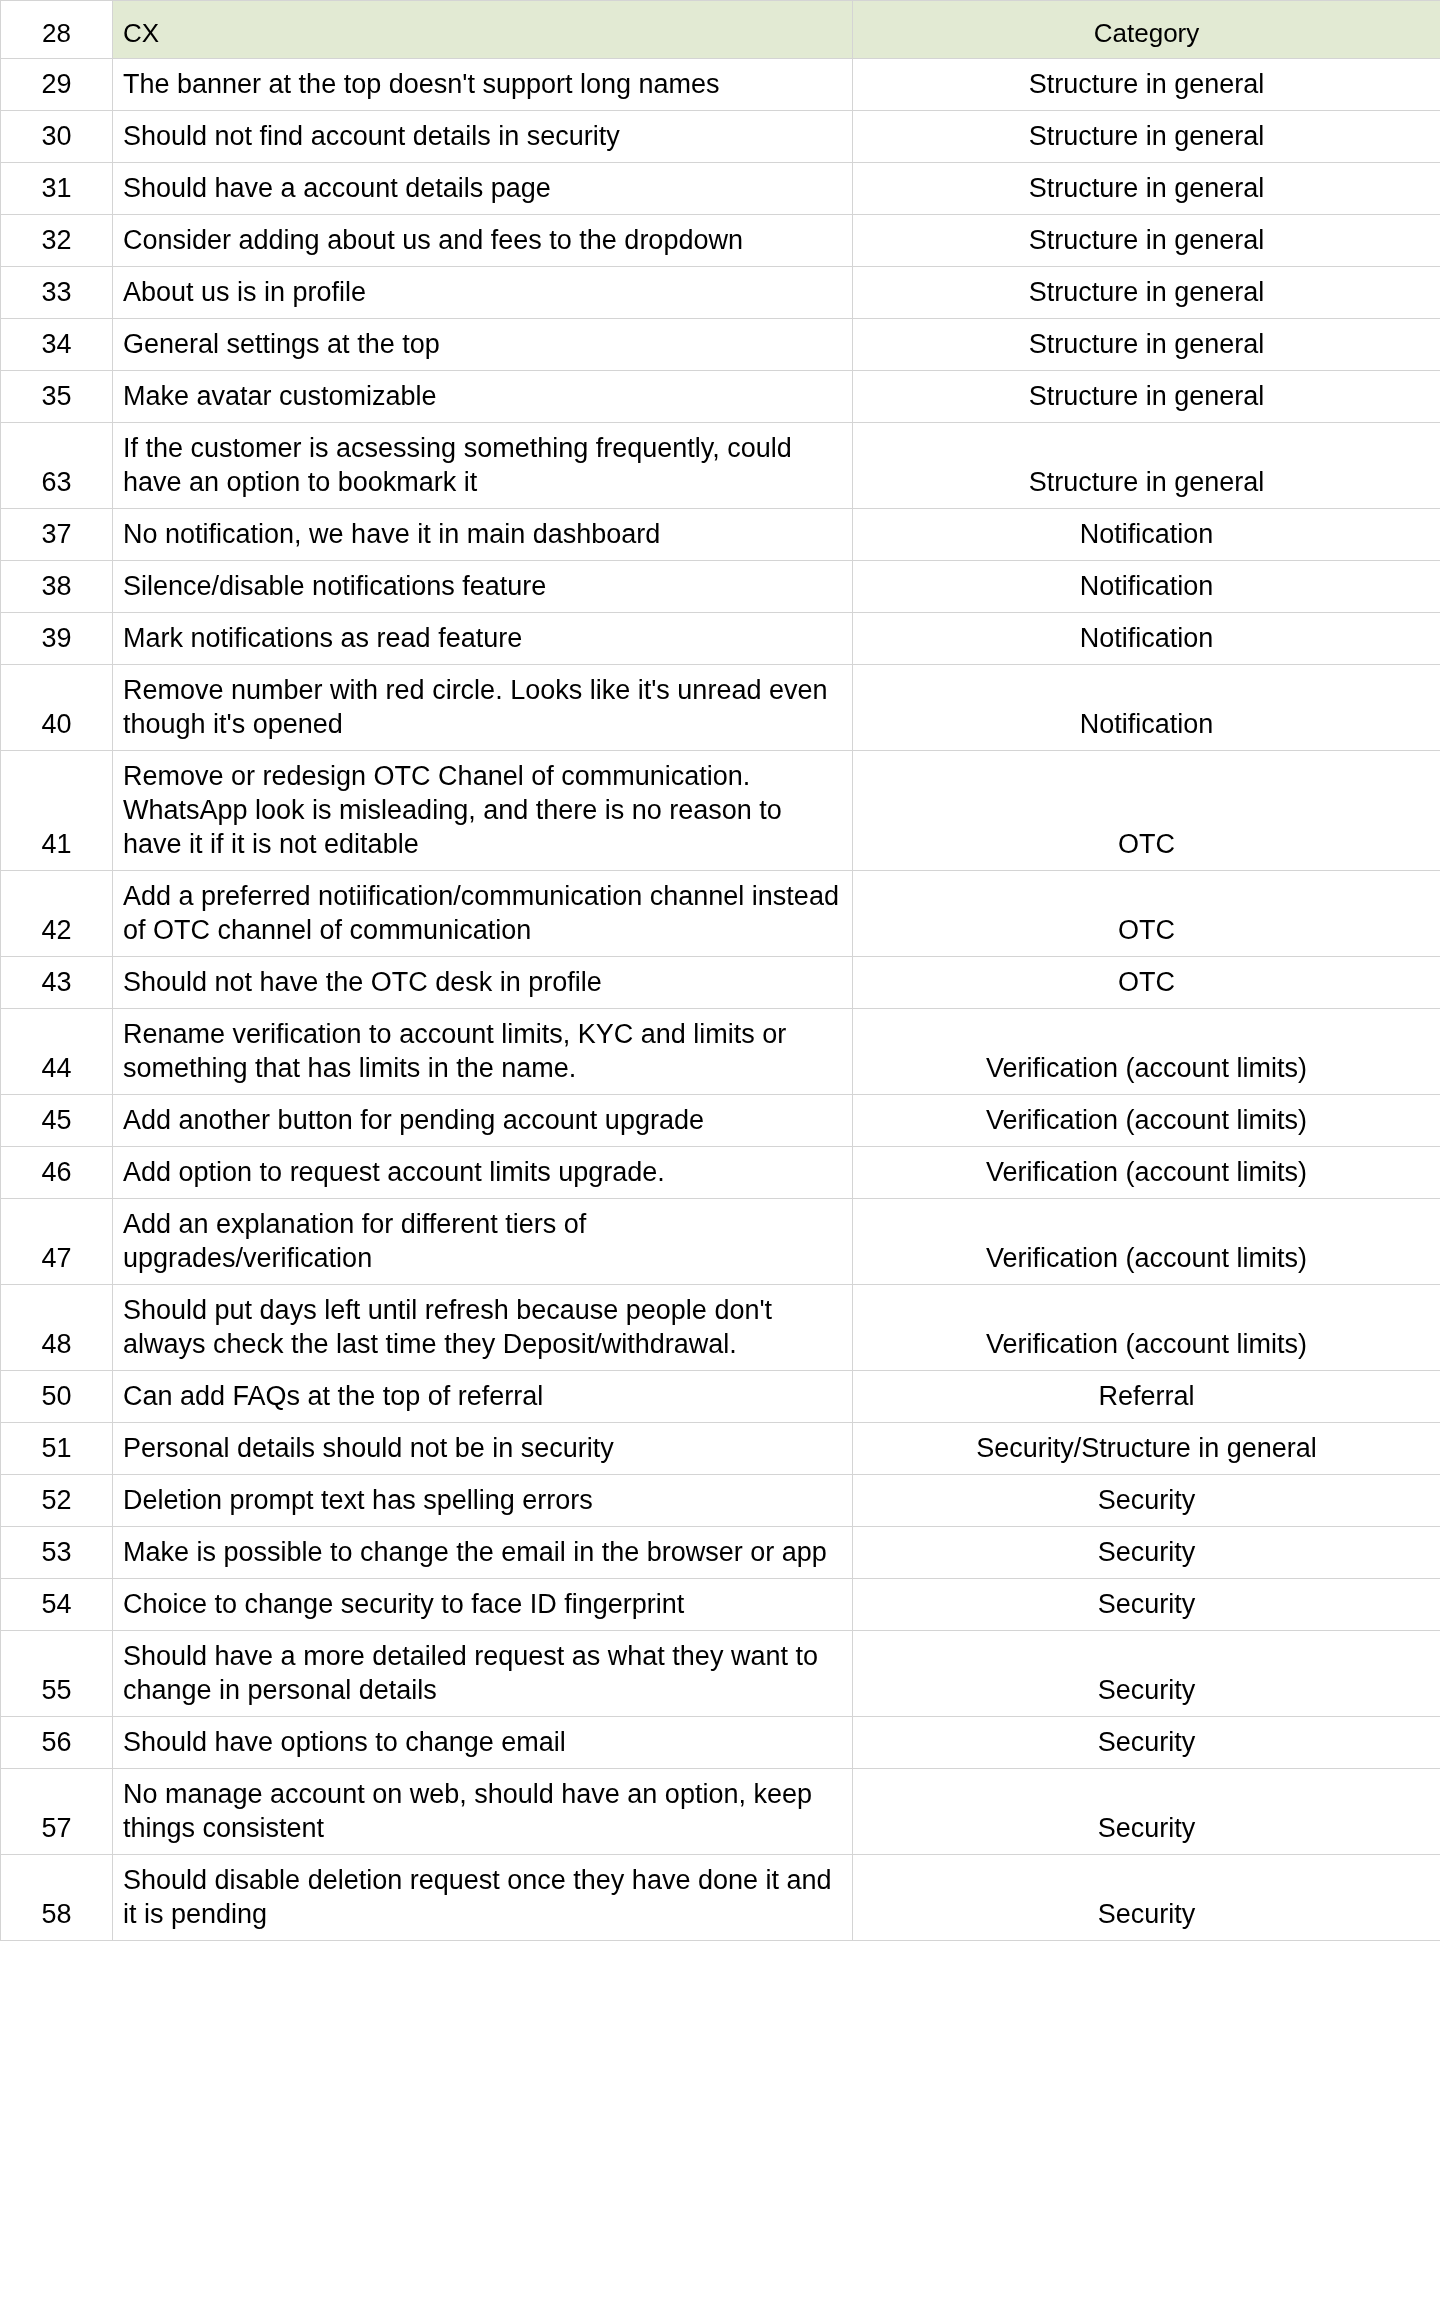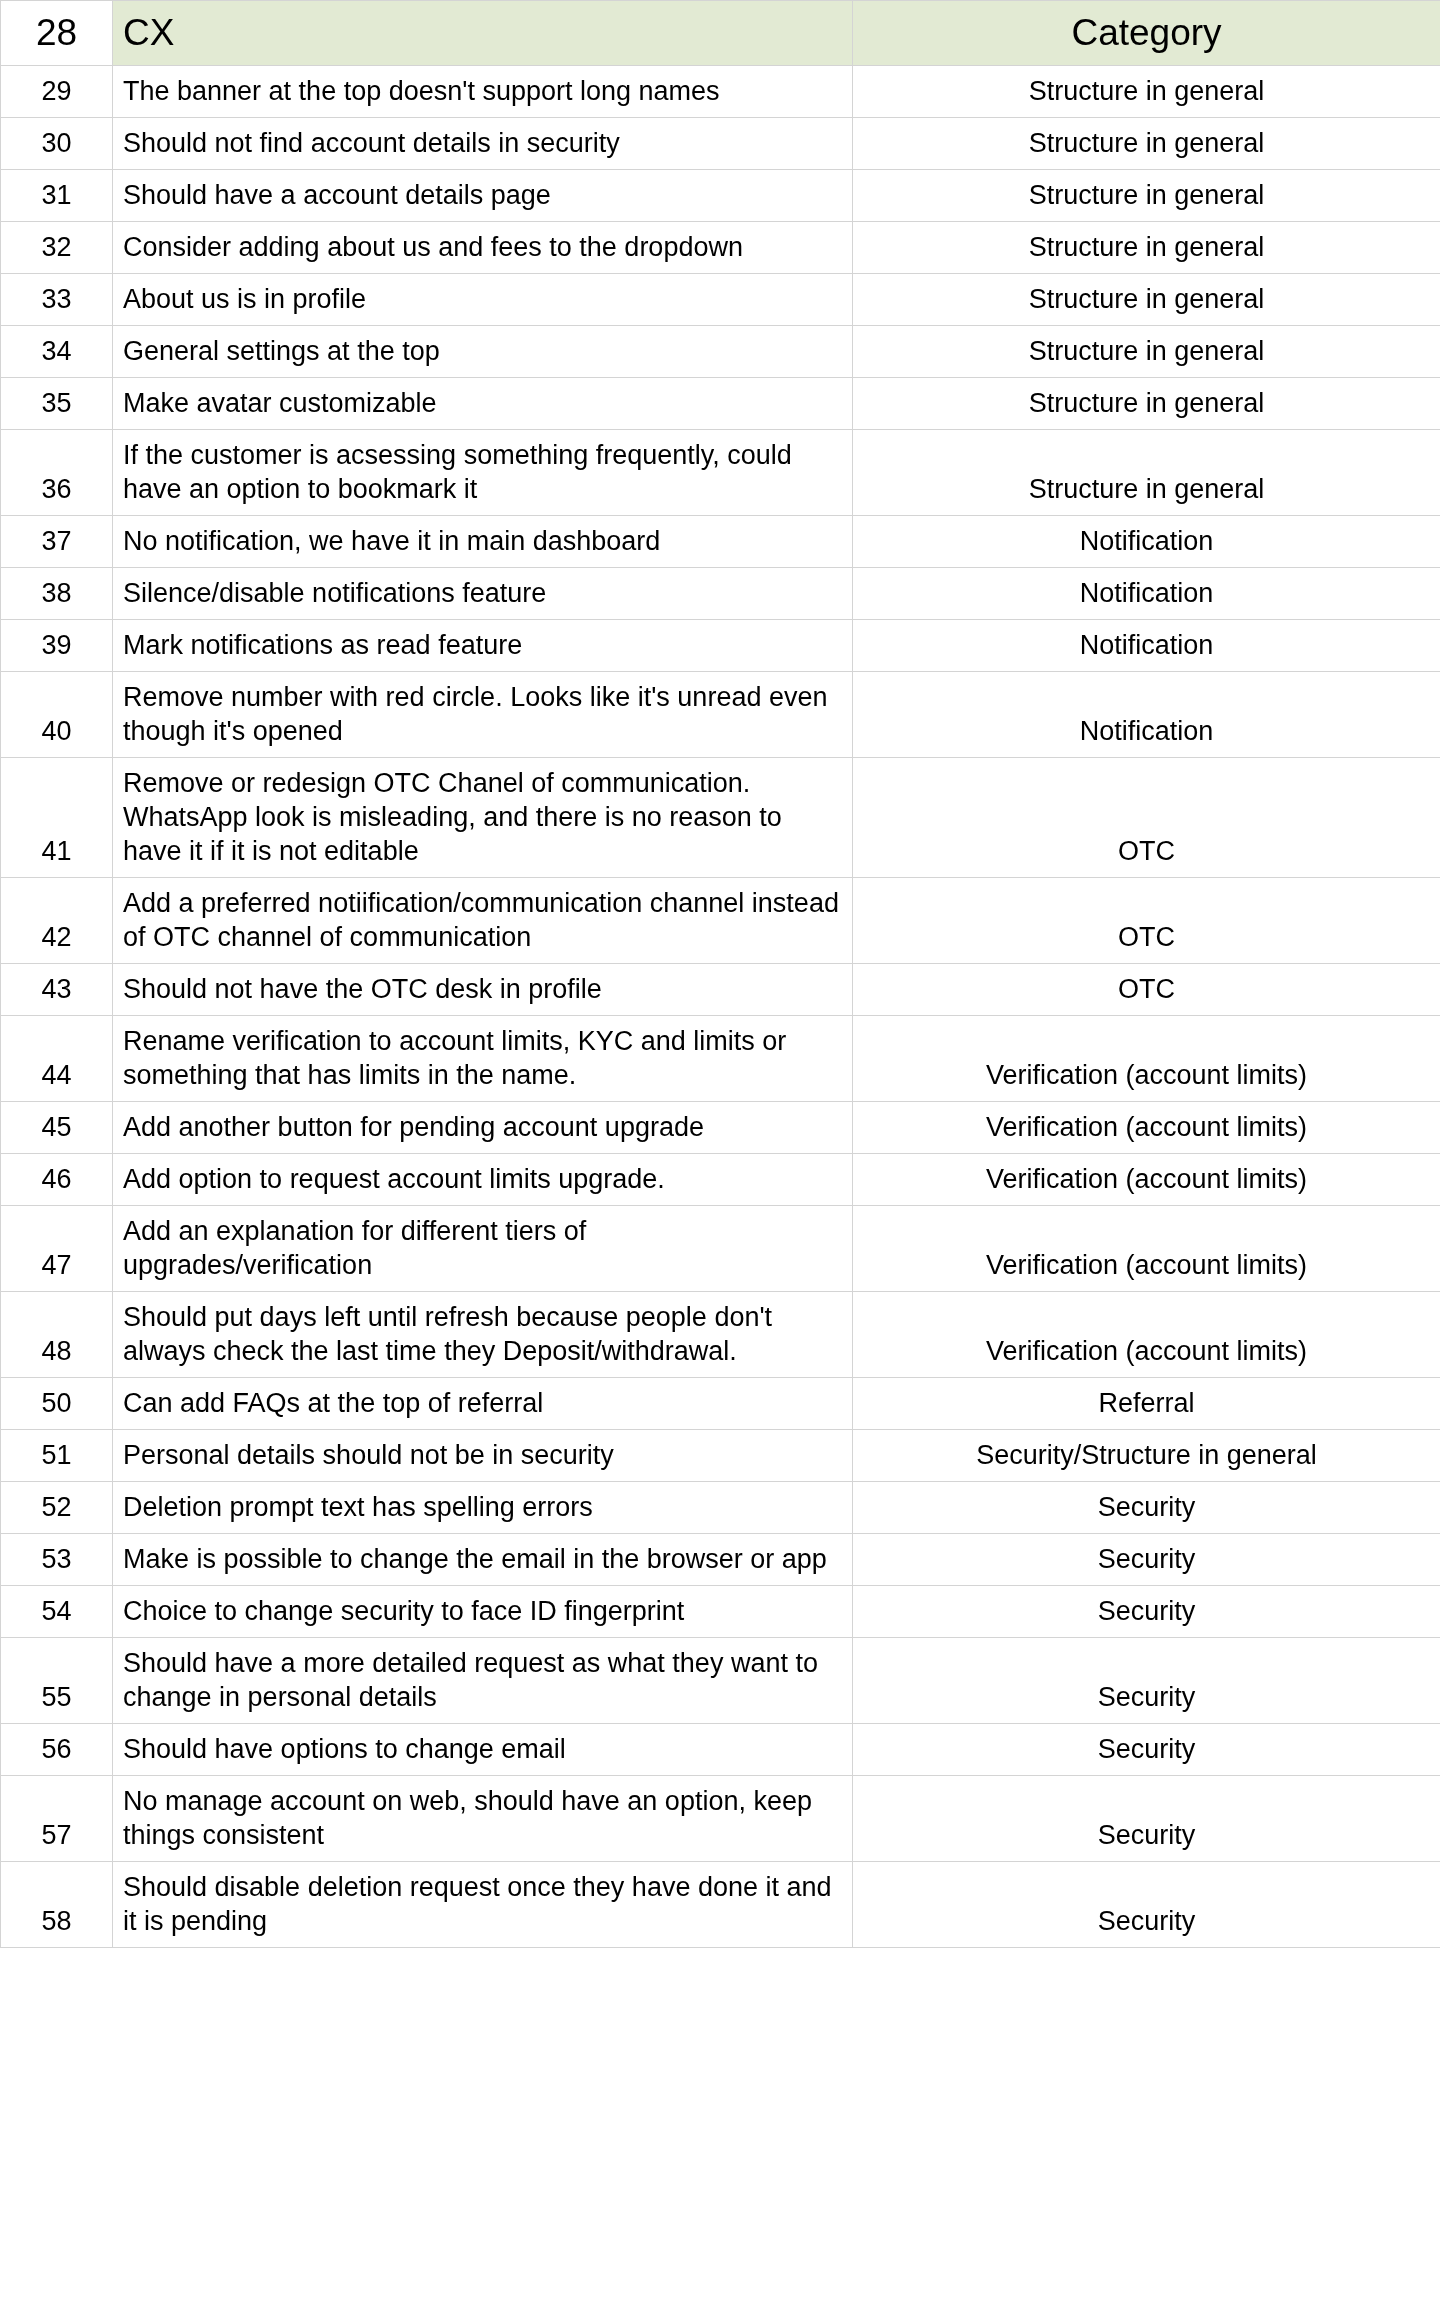--- a/index.html
+++ b/index.html
@@ -36,23 +36,23 @@
   td.rownum {
     text-align: center;
     vertical-align: middle;
     font-size: 20px;
     color: #333333;
     padding: 4px 6px;
     border-left: none;
   }
   tr.header td {
     background: #e2ead3;
-    font-size: 37px;
+    font-size: 26px;
     vertical-align: middle;
-    padding-top: 9px;
+    padding-top: 16px;
     padding-bottom: 8px;
   }
   tr.header td.rownum {
     background: #ffffff;
   }
   td.cx {
     vertical-align: top;
     padding-top: 7px;
   }
   td.cat {
@@ -105,21 +105,21 @@
           <td class="rownum">34</td>
           <td class="cx">General settings at the top</td>
           <td class="cat">Structure in general</td>
         </tr>
         <tr>
           <td class="rownum">35</td>
           <td class="cx">Make avatar customizable</td>
           <td class="cat">Structure in general</td>
         </tr>
         <tr>
-          <td class="rownum">36</td>
+          <td class="rownum">63</td>
           <td class="cx">If the customer is acsessing something frequently, could have an option to bookmark it</td>
           <td class="cat">Structure in general</td>
         </tr>
         <tr>
           <td class="rownum">37</td>
           <td class="cx">No notification, we have it in main dashboard</td>
           <td class="cat">Notification</td>
         </tr>
         <tr>
           <td class="rownum">38</td>

